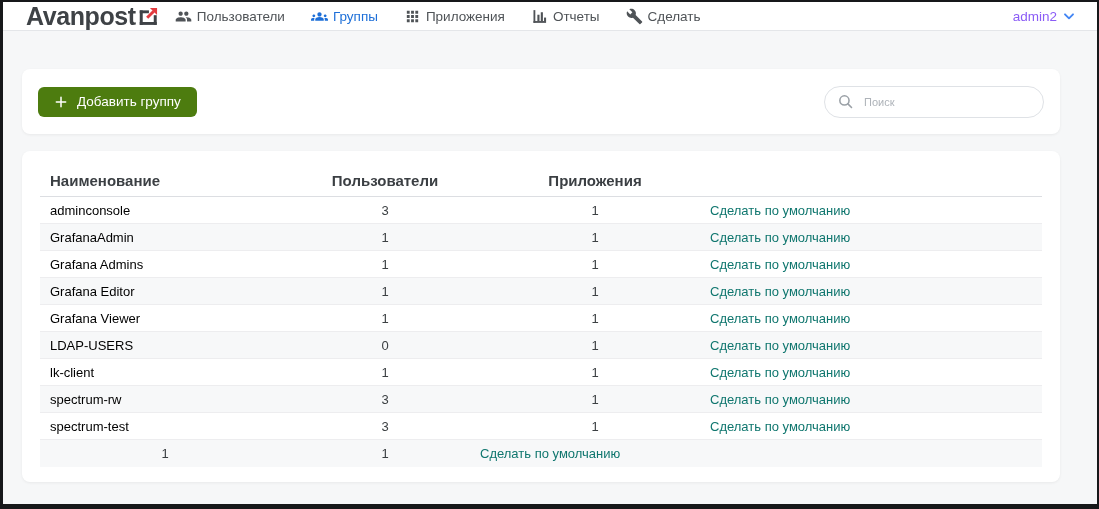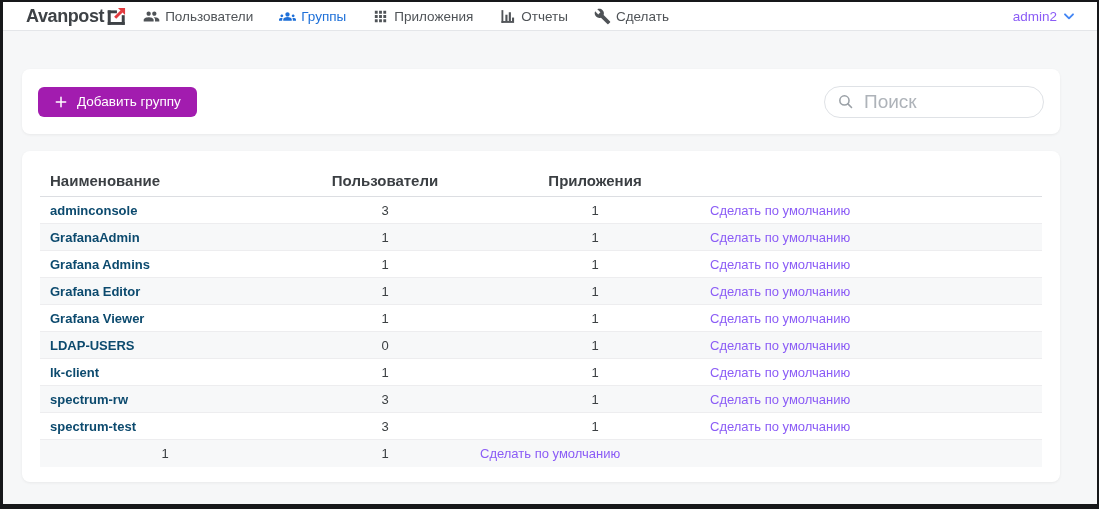--- a/index.html
+++ b/index.html
@@ -15,21 +15,21 @@
 
   
   .topbar {
     height: 29px; background: #fff;
     border-bottom: 1px solid #e4e6e9;
     display: flex; align-items: center;
     padding: 0 20px 0 23px;
   }
   .logo { display:flex; align-items:center; gap:2px; cursor:pointer; }
   .logo-text {
-    font-weight: bold; font-size: 18px; color: #3e4246; letter-spacing: -0.4px;
+    font-weight: bold; font-size: 25px; color: #3e4246; letter-spacing: -0.4px;
   }
   .logo-icon { width:21px; height:21px; margin-top:1px; }
   .nav { display:flex; align-items:center; gap:26px; margin-left:16px; }
   .nav-item {
     display:flex; align-items:center; gap:5px;
     font-size:13.5px; color:#4f5357; cursor:pointer; white-space:nowrap;
   }
   .nav-item svg { width:17px; height:17px; fill:#4f5357; flex:none; }
   .nav-item.active { color:#1d6fd8; }
   .nav-item.active svg { fill:#1d6fd8; }
@@ -41,34 +41,34 @@
   
   .toolbar-card {
     margin: 38px 37px 0 19px;
     height: 65px; background:#fff; border-radius:8px;
     box-shadow: 0 1px 3px rgba(0,0,0,.06);
     display:flex; align-items:center; justify-content:space-between;
     padding: 0 16px;
   }
   .add-btn {
     display:flex; align-items:center; gap:9px;
-    background:#a21caf; color:#fff; border:none; border-radius:6px;
+    background:#4d7c0f; color:#fff; border:none; border-radius:6px;
     height:30px; padding:0 16px; font-size:13.5px; cursor:pointer;
     font-family:"Liberation Sans",sans-serif;
   }
   .add-btn svg { width:14px; height:14px; }
   .search-box {
     width:220px; height:32px; background:#fff;
     border:1px solid #dfe2e6; border-radius:16px;
     display:flex; align-items:center; gap:8px; padding:0 12px;
   }
   .search-box svg { flex:none; }
   .search-box input {
     border:none; outline:none; background:transparent;
-    font-size:19px; color:#4c1d95; width:100%;
+    font-size:11px; color:#4c1d95; width:100%;
     font-family:"Liberation Sans",sans-serif;
   }
   .search-box input::placeholder { color:#aeb3b9; }
 
   .table-card {
     margin: 17px 37px 0 19px;
     height: 331px; background:#fff; border-radius:8px;
     box-shadow: 0 1px 3px rgba(0,0,0,.06);
     padding: 13px 18px 0;
   }
@@ -84,23 +84,23 @@
   .th { padding-left:10px; }
   .th.center { text-align:center; padding-left:0; }
   .row {
     height:27px; border-bottom:1px solid #ededef;
     font-size:13px; color:#3c4043;
   }
   .row:last-child { border-bottom:none; }
   .row.striped { background:#f7f8f9; }
   .cell.center { text-align:center; }
   .cell-name {
-    padding-left:10px; color:#0c4a6e; text-decoration:none; cursor:pointer;font-weight:bold;
-  }
-  .cell-action { color:#8b5cf6; text-decoration:none; cursor:pointer; }
+    padding-left:10px; color:#000000; text-decoration:none; cursor:pointer;
+  }
+  .cell-action { color:#0f766e; text-decoration:none; cursor:pointer; }
 </style>
 </head>
 <body>
 
 <div class="topbar">
   <div class="logo">
     <span class="logo-text">Avanpost</span>
     <svg class="logo-icon" viewBox="0 0 24 24">
       <rect x="2" y="5" width="3.4" height="16.6" fill="#3e4246"></rect>
       <rect x="2" y="18.3" width="19.4" height="3.3" fill="#3e4246"></rect>

